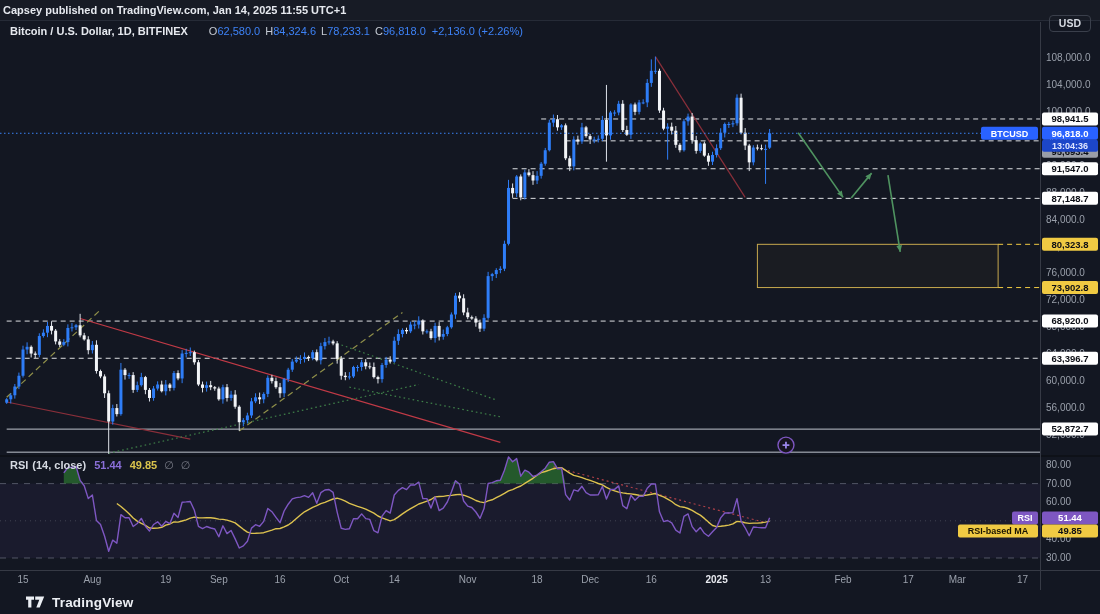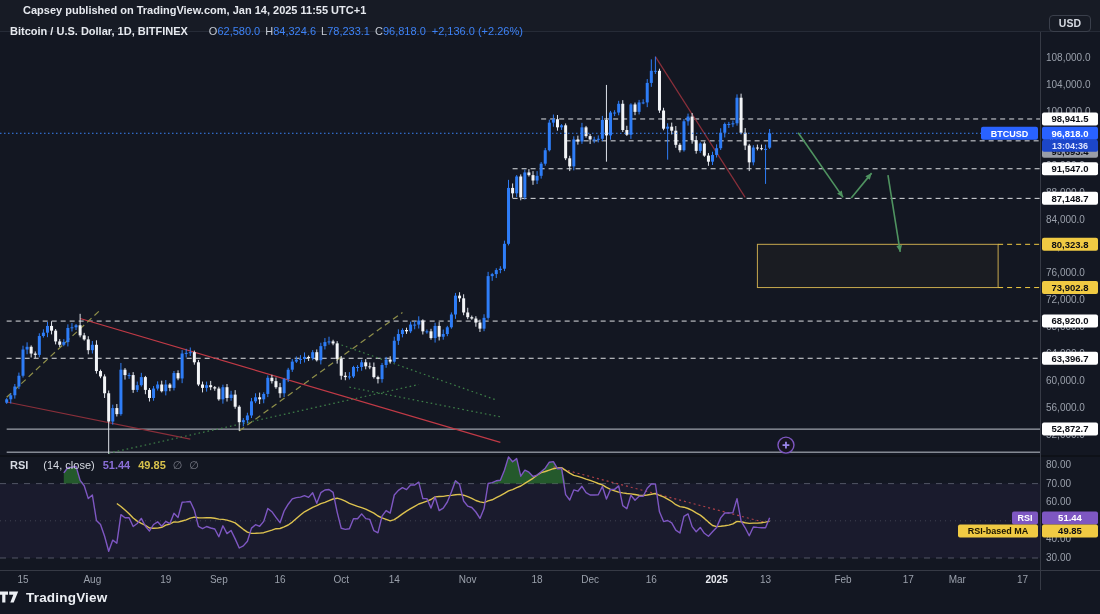--- a/index.html
+++ b/index.html
@@ -1,36 +1,36 @@
 <!DOCTYPE html>
 <html><head>
 <meta charset="utf-8">
 <style>
   html,body{margin:0;padding:0}
   body{width:1100px;height:614px;position:relative;overflow:hidden;background:#131722;
        font-family:"Liberation Sans",sans-serif;}
-  .topbar{position:absolute;top:0;left:0;right:0;height:32px;background:#171b25;
+  .topbar{position:absolute;top:0;left:0;right:0;height:21px;background:#171b25;
           border-bottom:1px solid #262b37;color:#e6e9ef;font-size:11px;font-weight:700;
-          line-height:21px;padding-left:23px;box-sizing:border-box;z-index:3}
+          line-height:21px;padding-left:3px;box-sizing:border-box;z-index:3}
   .legend{position:absolute;top:25px;left:10px;font-size:11px;color:#e6e9ef;z-index:3;white-space:nowrap}
   .legend .title{font-weight:700;margin-right:16px}
   .legend .k{color:#c6cbd4;margin-left:5px}
   .legend .v{color:#3d82f6}
   .legend .chg{color:#3d82f6;margin-left:6px}
   .usd-btn{position:absolute;top:15px;right:9px;border:1px solid #3a3f4b;border-radius:4px;
            color:#d6dae2;font-size:10.5px;font-weight:700;padding:1px 9px 2px;z-index:3;
            background:transparent;cursor:pointer}
   .rsi-legend{position:absolute;top:459px;left:10px;font-size:11px;z-index:3;white-space:nowrap}
   .rsi-legend .t{color:#d6dae2;font-weight:700}
-  .rsi-legend .p{color:#d6dae2;font-weight:400;margin-left:15px}
+  .rsi-legend .p{color:#d6dae2;font-weight:700;margin-left:4px}
   .rsi-legend .rv{color:#8a6fd8;font-weight:700;margin-left:8px}
   .rsi-legend .mv{color:#d9c34c;font-weight:700;margin-left:8px}
   .rsi-legend .h{color:#787b86;margin-left:7px;font-weight:400}
-  .footer{position:absolute;left:0;right:0;bottom:0;height:24px;display:flex;
-          gap:7px;background:#131722;z-index:3}
+  .footer{position:absolute;left:0;right:0;bottom:0;height:24px;display:flex;align-items:center;
+          gap:7px;padding-left:26px;background:#131722;z-index:3}
   .footer .brand{color:#eceff4;font-size:13.5px;font-weight:700;letter-spacing:.2px}
   #chart{position:absolute;top:0;left:0;z-index:1}
 </style>
 </head>
 <body>
 
 <svg id="chart" width="1100" height="614">
     <defs>
       <clipPath id="cpPrice">
         <rect x="0" y="22" width="1041" height="433"></rect>

